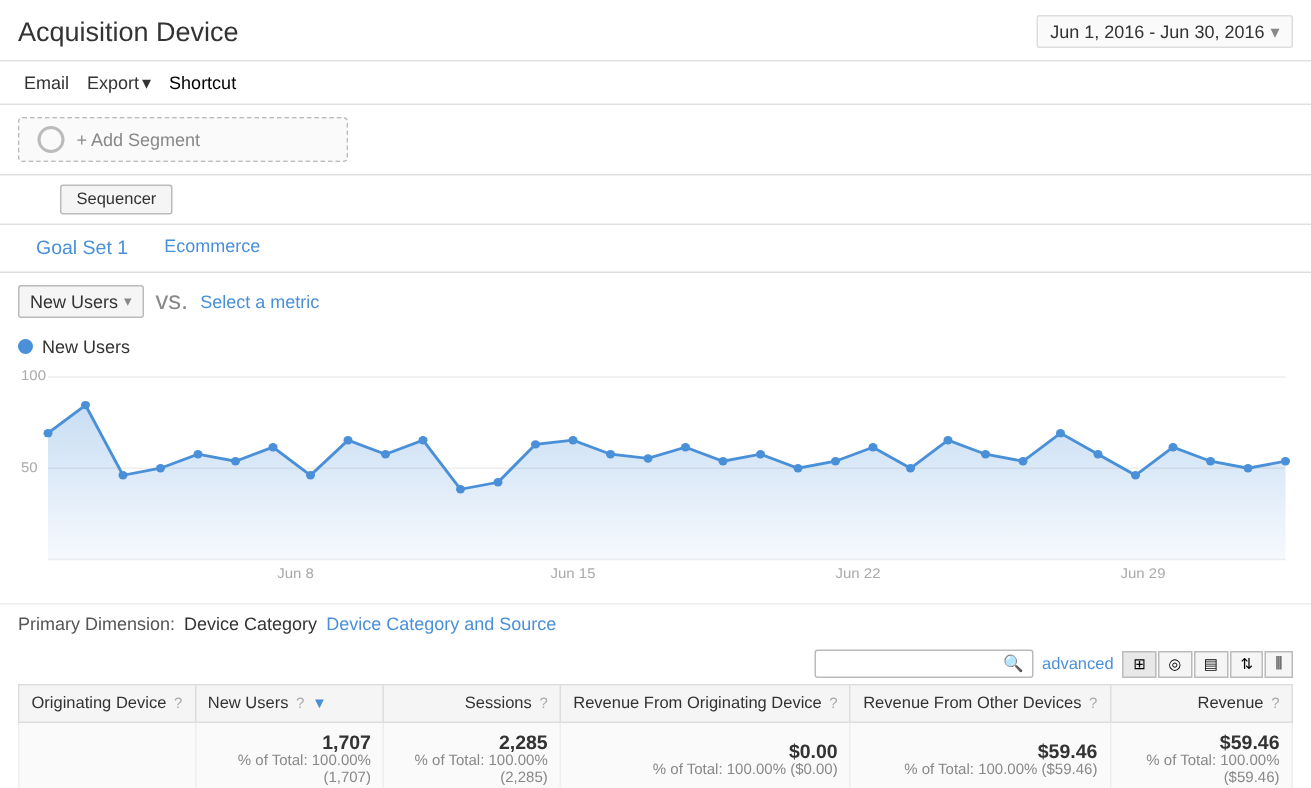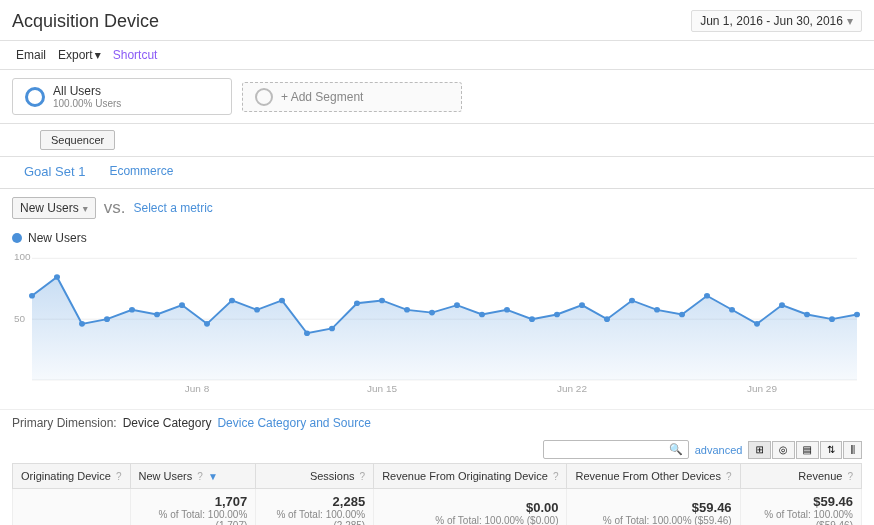--- a/index.html
+++ b/index.html
@@ -15,31 +15,24 @@
     <span style="color:#888;">▾</span>
   </div>
 </div>
 
 <div style="display:flex; gap:0; padding:5px 10px; border-bottom:1px solid #e0e0e0;">
   <button style="background:none; border:none; font-size:12px; color:#333; cursor:pointer; padding:2px 6px;">Email</button>
   <button style="background:none; border:none; font-size:12px; color:#333; cursor:pointer; padding:2px 6px; display:flex; align-items:center; gap:2px;">
     <span>Export</span>
     <span>▾</span>
   </button>
-  <button style="background:none; border:none; font-size:12px; color:#8b5cf6; cursor:pointer; padding:2px 6px;text-align:center;">Shortcut</button>
+  <button style="background:none; border:none; font-size:12px; color:#000000; cursor:pointer; padding:2px 6px;text-align:center;">Shortcut</button>
 </div>
 
 <div style="display:flex; align-items:center; gap:10px; padding:8px 12px; border-bottom:1px solid #e0e0e0;">
-  <div style="display:flex; align-items:center; gap:8px; border:1px solid #d0d0d0; border-radius:3px; padding:5px 12px; min-width:220px; background:#fff; cursor:pointer;">
-    <div style="width:20px; height:20px; border-radius:50%; border:3px solid #4a90d9; background:transparent; flex-shrink:0;"></div>
-    <div>
-      <div style="font-size:12px; color:#333;">All Users</div>
-      <div style="font-size:10px; color:#888;">100.00% Users</div>
-    </div>
-  </div>
   <div style="display:flex; align-items:center; gap:8px; border:1px dashed #bbb; border-radius:3px; padding:5px 12px; min-width:220px; color:#666; cursor:pointer; background:#fafafa;">
     <div style="width:18px; height:18px; border-radius:50%; border:2px solid #bbb; background:transparent; flex-shrink:0;"></div>
     <span style="font-size:12px; color:#888;">+ Add Segment</span>
   </div>
 </div>
 
 <div style="padding:6px 12px; border-bottom:1px solid #e0e0e0;">
   <button style="border:1px solid #bbb; background:#f5f5f5; padding:3px 10px; font-size:11px; cursor:pointer; border-radius:2px; color:#333;margin-left:28px;">Sequencer</button>
 </div>
 

